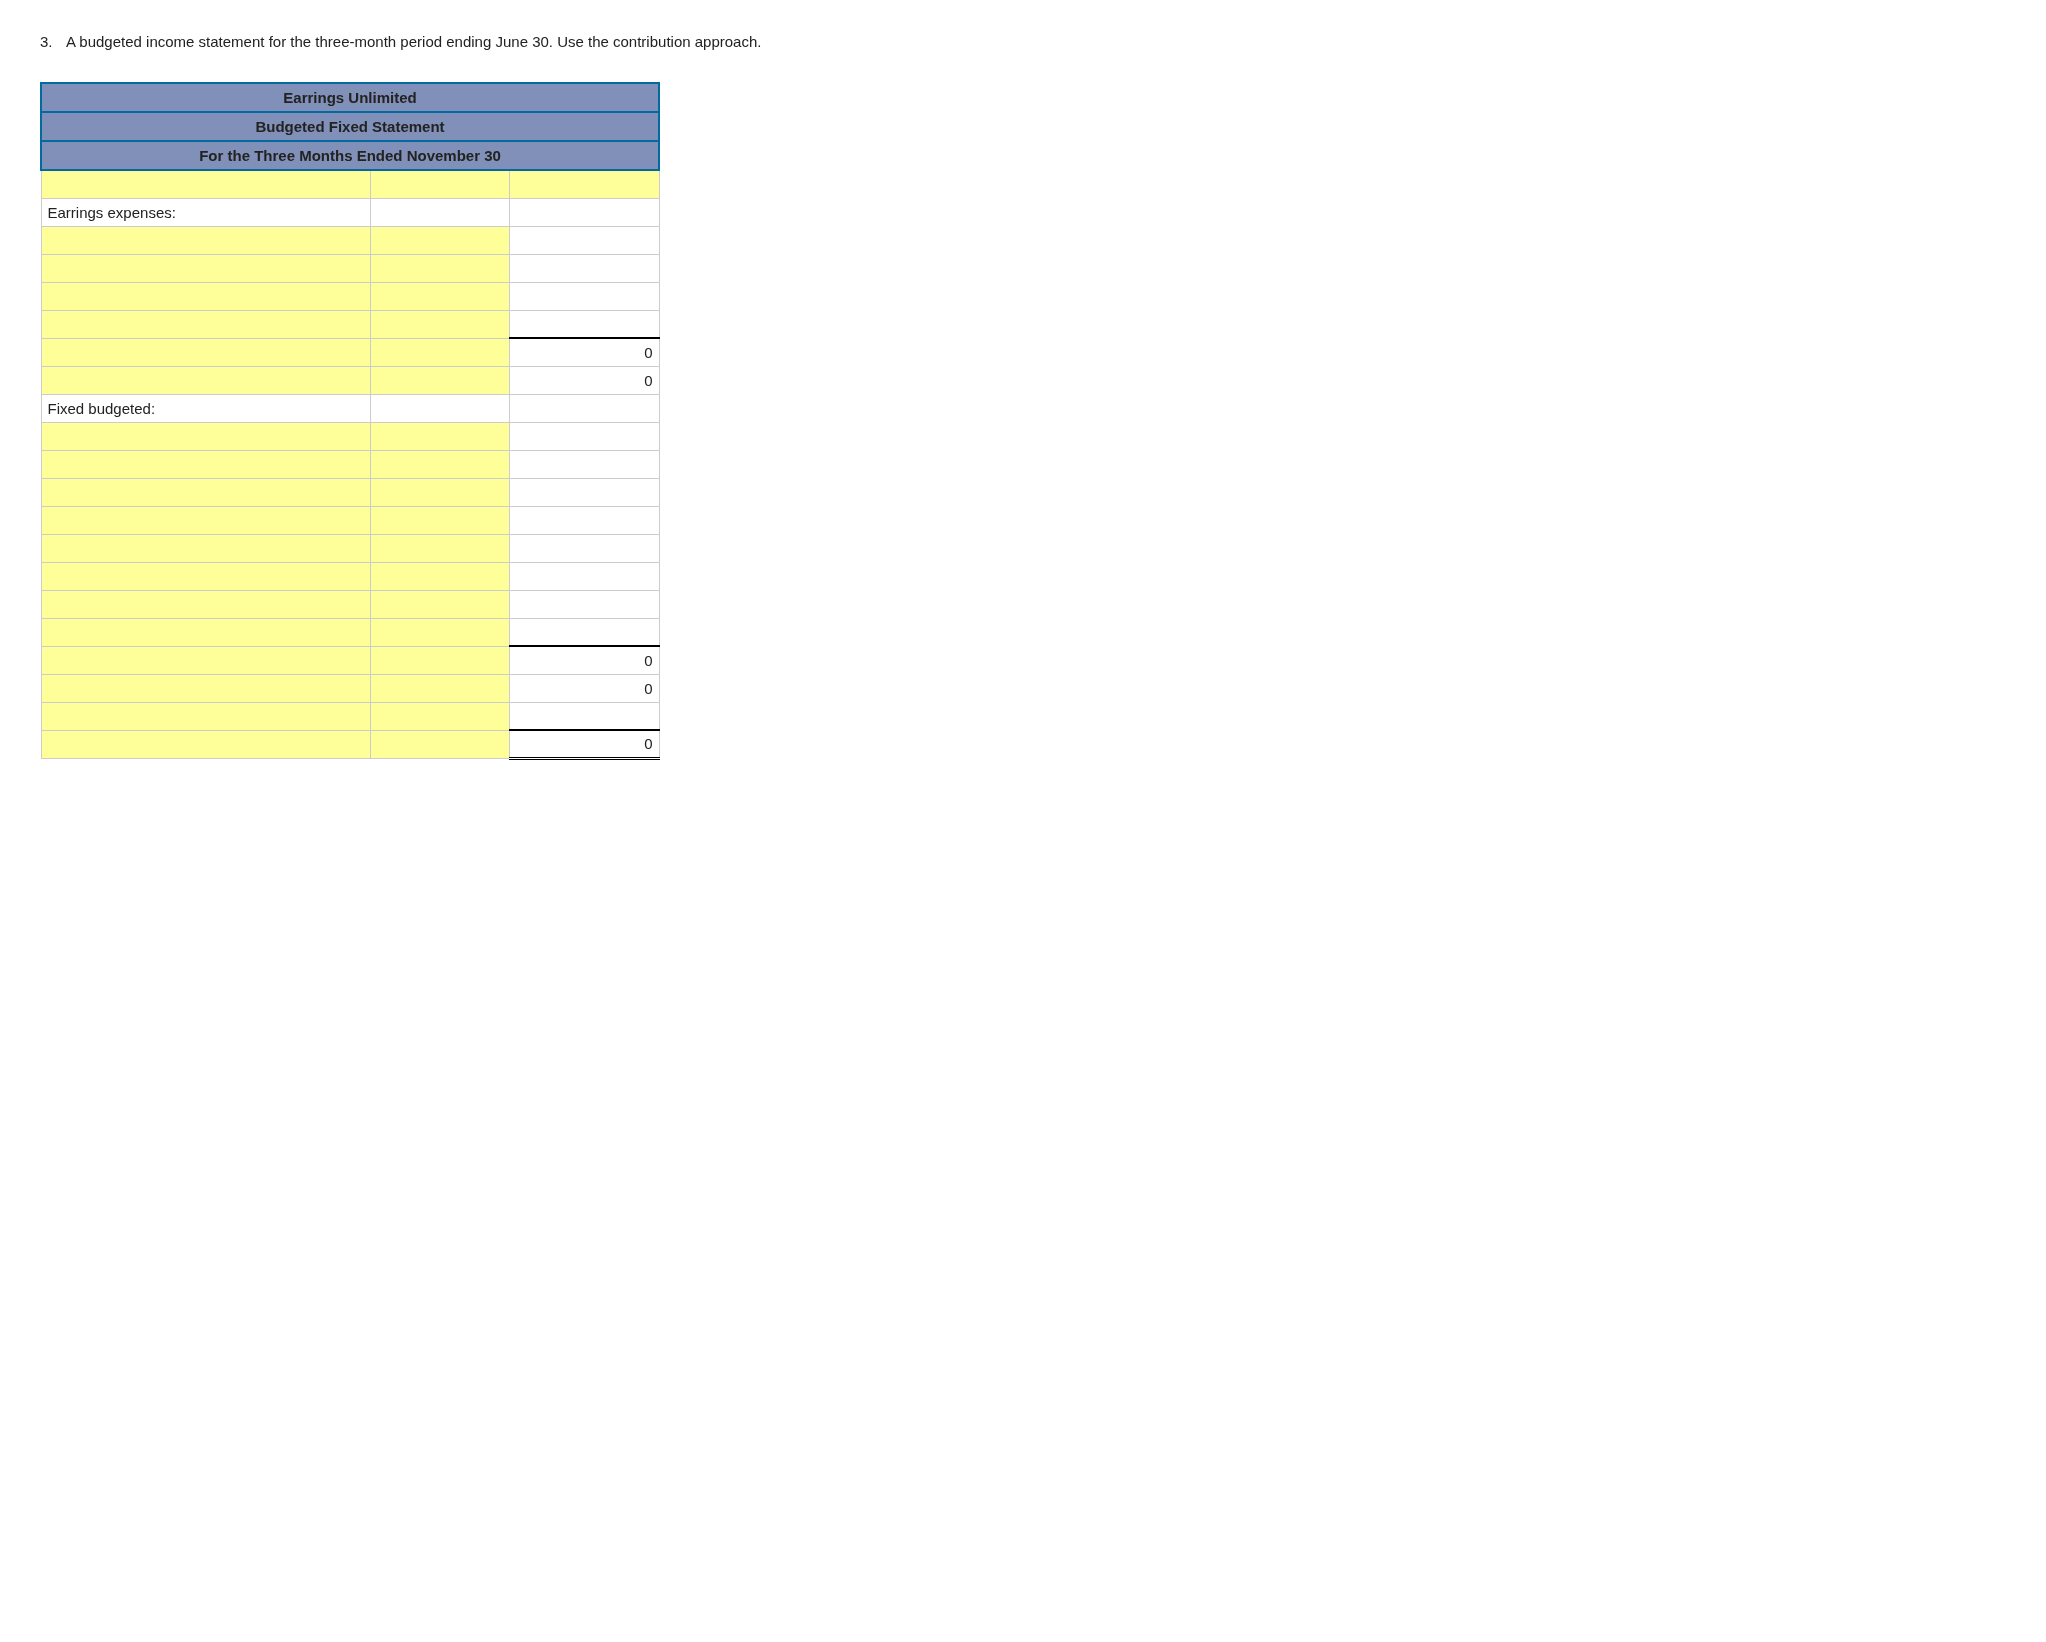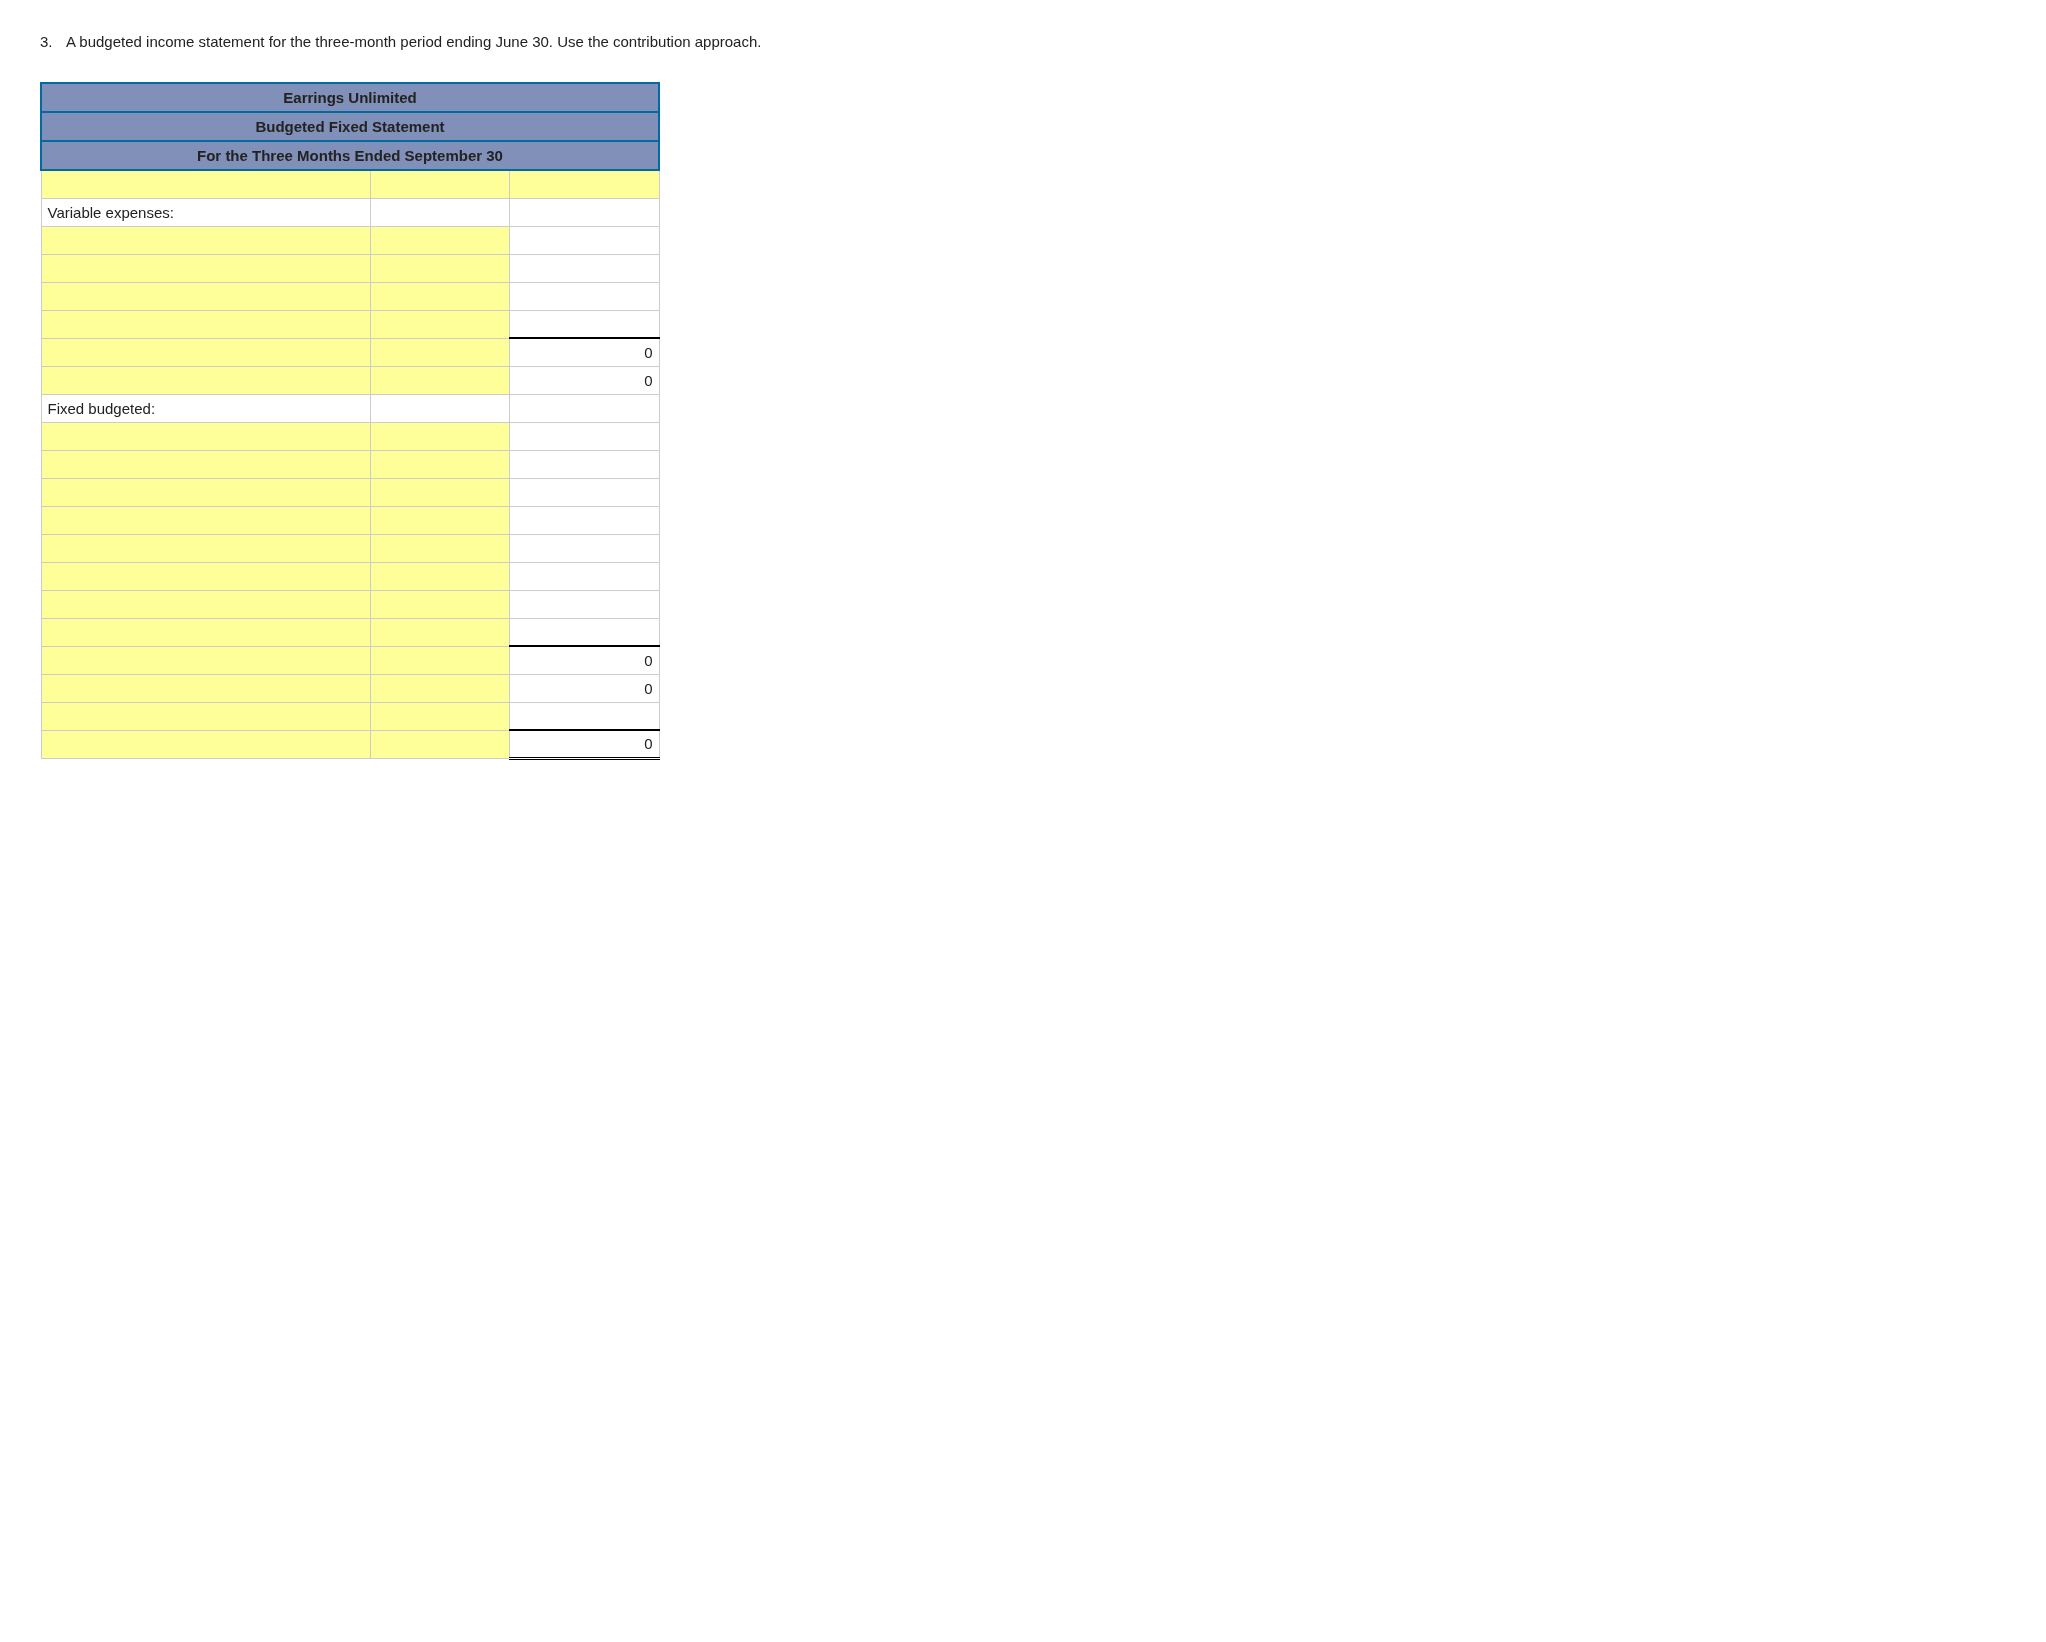--- a/index.html
+++ b/index.html
@@ -94,31 +94,31 @@
       <col class="col-right">
     </colgroup>
     <thead>
       <tr class="header-row">
         <td colspan="3">Earrings Unlimited</td>
       </tr>
       <tr class="header-row">
         <td colspan="3">Budgeted Fixed Statement</td>
       </tr>
       <tr class="header-row">
-        <td colspan="3">For the Three Months Ended September 30</td>
+        <td colspan="3">For the Three Months Ended November 30</td>
       </tr>
     </thead>
     <tbody id="table-body">
     <tr class="data-row">
           <td class="col-label yellow"></td>
           <td class="col-mid yellow"></td>
           <td class="col-right yellow"></td>
         </tr>
         <tr class="data-row">
-          <td class="col-label label-cell white section-label">Variable expenses:</td>
+          <td class="col-label label-cell white section-label">Earrings expenses:</td>
           <td class="col-mid white"></td>
           <td class="col-right white"></td>
         </tr>
         <tr class="data-row">
           <td class="col-label yellow"></td>
           <td class="col-mid yellow"></td>
           <td class="col-right white"></td>
         </tr>
         <tr class="data-row">
           <td class="col-label yellow"></td>

